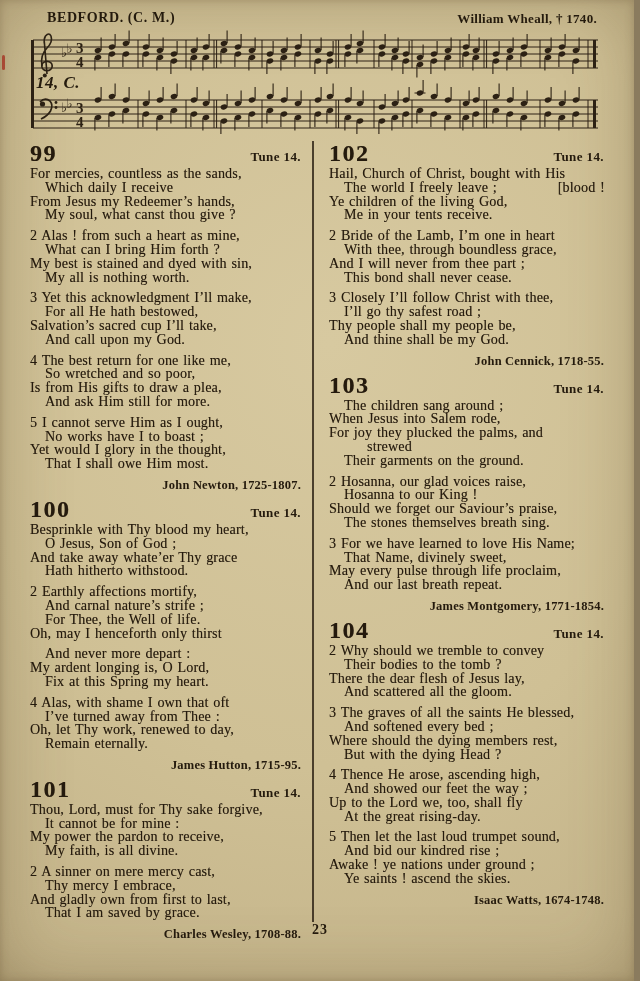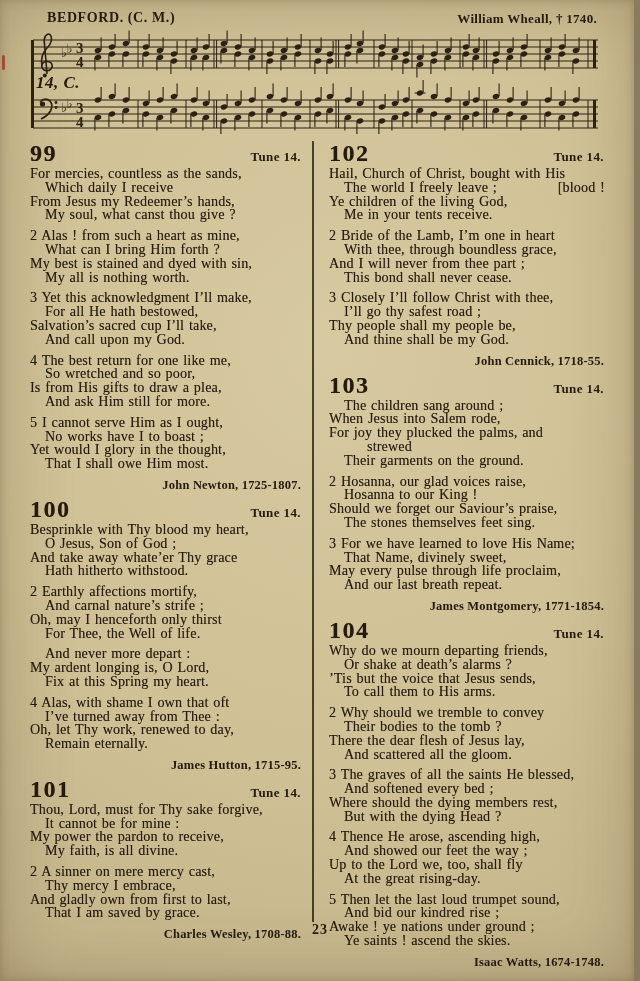--- a/index.html
+++ b/index.html
@@ -408,22 +408,22 @@
         </div>
         <div class="verse">
           <div class="line" style="padding-left: 0px;">Besprinkle with Thy blood my heart,</div>
           <div class="line" style="padding-left: 15px;">O Jesus, Son of God ;</div>
           <div class="line" style="padding-left: 0px;">And take away whate’er Thy grace</div>
           <div class="line" style="padding-left: 15px;">Hath hitherto withstood.</div>
         </div>
         <div class="verse">
           <div class="line" style="padding-left: 0px;">2 Earthly affections mortify,</div>
           <div class="line" style="padding-left: 15px;">And carnal nature’s strife ;</div>
+          <div class="line" style="padding-left: 15px;">For Thee, the Well of life.</div>
           <div class="line" style="padding-left: 0px;">Oh, may I henceforth only thirst</div>
-          <div class="line" style="padding-left: 15px;">For Thee, the Well of life.</div>
         </div>
         <div class="verse">
           <div class="line" style="padding-left: 15px;">And never more depart :</div>
           <div class="line" style="padding-left: 0px;">My ardent longing is, O Lord,</div>
           <div class="line" style="padding-left: 15px;">Fix at this Spring my heart.</div>
         </div>
         <div class="verse">
           <div class="line" style="padding-left: 0px;">4 Alas, with shame I own that oft</div>
           <div class="line" style="padding-left: 15px;">I’ve turned away from Thee :</div>
           <div class="line" style="padding-left: 0px;">Oh, let Thy work, renewed to day,</div>
@@ -486,40 +486,34 @@
           <div class="line" style="padding-left: 15px;">The children sang around ;</div>
           <div class="line" style="padding-left: 0px;">When Jesus into Salem rode,</div>
           <div class="line" style="padding-left: 0px;">For joy they plucked the palms, and</div>
           <div class="line" style="padding-left: 38px;">strewed</div>
           <div class="line" style="padding-left: 15px;">Their garments on the ground.</div>
         </div>
         <div class="verse">
           <div class="line" style="padding-left: 0px;">2 Hosanna, our glad voices raise,</div>
           <div class="line" style="padding-left: 15px;">Hosanna to our King !</div>
           <div class="line" style="padding-left: 0px;">Should we forget our Saviour’s praise,</div>
-          <div class="line" style="padding-left: 15px;">The stones themselves feet sing.</div>
+          <div class="line" style="padding-left: 15px;">The stones themselves breath sing.</div>
         </div>
         <div class="verse">
           <div class="line" style="padding-left: 0px;">3 For we have learned to love His Name;</div>
           <div class="line" style="padding-left: 15px;">That Name, divinely sweet,</div>
           <div class="line" style="padding-left: 0px;">May every pulse through life proclaim,</div>
           <div class="line" style="padding-left: 15px;">And our last breath repeat.</div>
         </div>
         <div class="attr">James Montgomery, 1771-1854.</div>
       </div>
       <div class="hymn">
         <div class="hymn-head">
           <span class="hymn-number">104</span>
           <span class="tune-ref">Tune 14.</span>
-        </div>
-        <div class="verse">
-          <div class="line" style="padding-left: 0px;">Why do we mourn departing friends,</div>
-          <div class="line" style="padding-left: 15px;">Or shake at death’s alarms ?</div>
-          <div class="line" style="padding-left: 0px;">’Tis but the voice that Jesus sends,</div>
-          <div class="line" style="padding-left: 15px;">To call them to His arms.</div>
         </div>
         <div class="verse">
           <div class="line" style="padding-left: 0px;">2 Why should we tremble to convey</div>
           <div class="line" style="padding-left: 15px;">Their bodies to the tomb ?</div>
           <div class="line" style="padding-left: 0px;">There the dear flesh of Jesus lay,</div>
           <div class="line" style="padding-left: 15px;">And scattered all the gloom.</div>
         </div>
         <div class="verse">
           <div class="line" style="padding-left: 0px;">3 The graves of all the saints He blessed,</div>
           <div class="line" style="padding-left: 15px;">And softened every bed ;</div>

